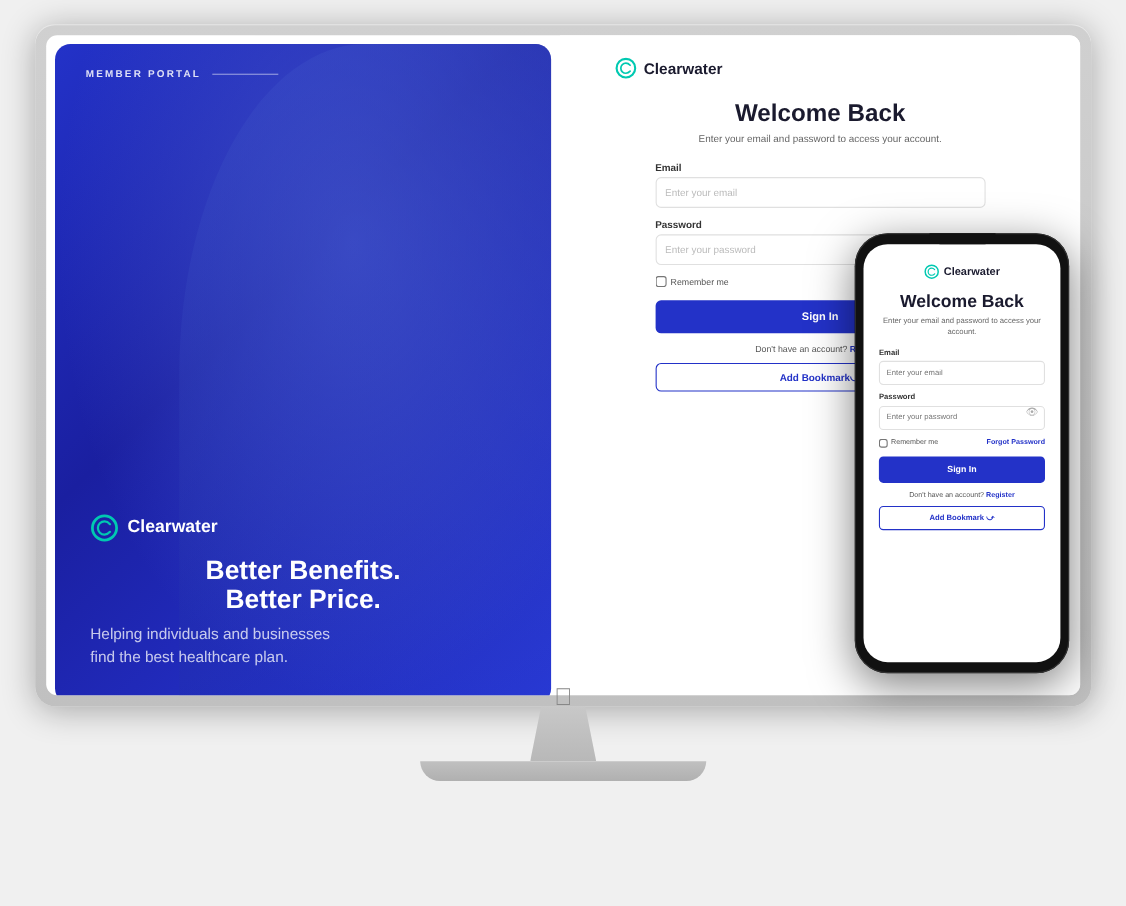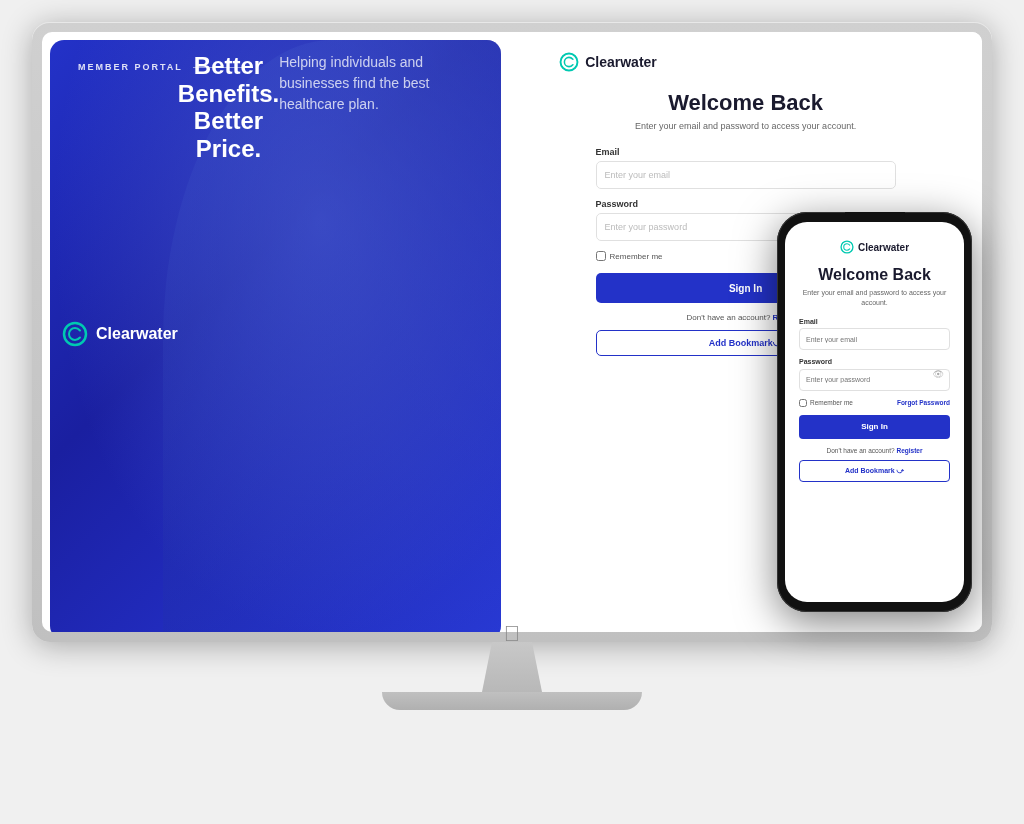--- a/index.html
+++ b/index.html
@@ -50,23 +50,23 @@
     
     .left-panel {
       width: 48%;
       height: 100%;
       background: linear-gradient(135deg, #2332c8 0%, #1a1fa0 40%, #2a3ae0 100%);
       border-radius: 14px;
       margin: 8px;
       position: relative;
       overflow: hidden;
       display: flex;
-      flex-direction: row;
+      flex-direction: column;
       justify-content: flex-end;
-      padding: 12px;
+      padding: 32px;
     }
 
     .left-panel-bg {
       position: absolute;
       top: 0; left: 0; right: 0; bottom: 0;
       background: radial-gradient(ellipse at 60% 30%, rgba(80,100,220,0.6) 0%, transparent 70%);
     }
 
     
     .person-silhouette {

